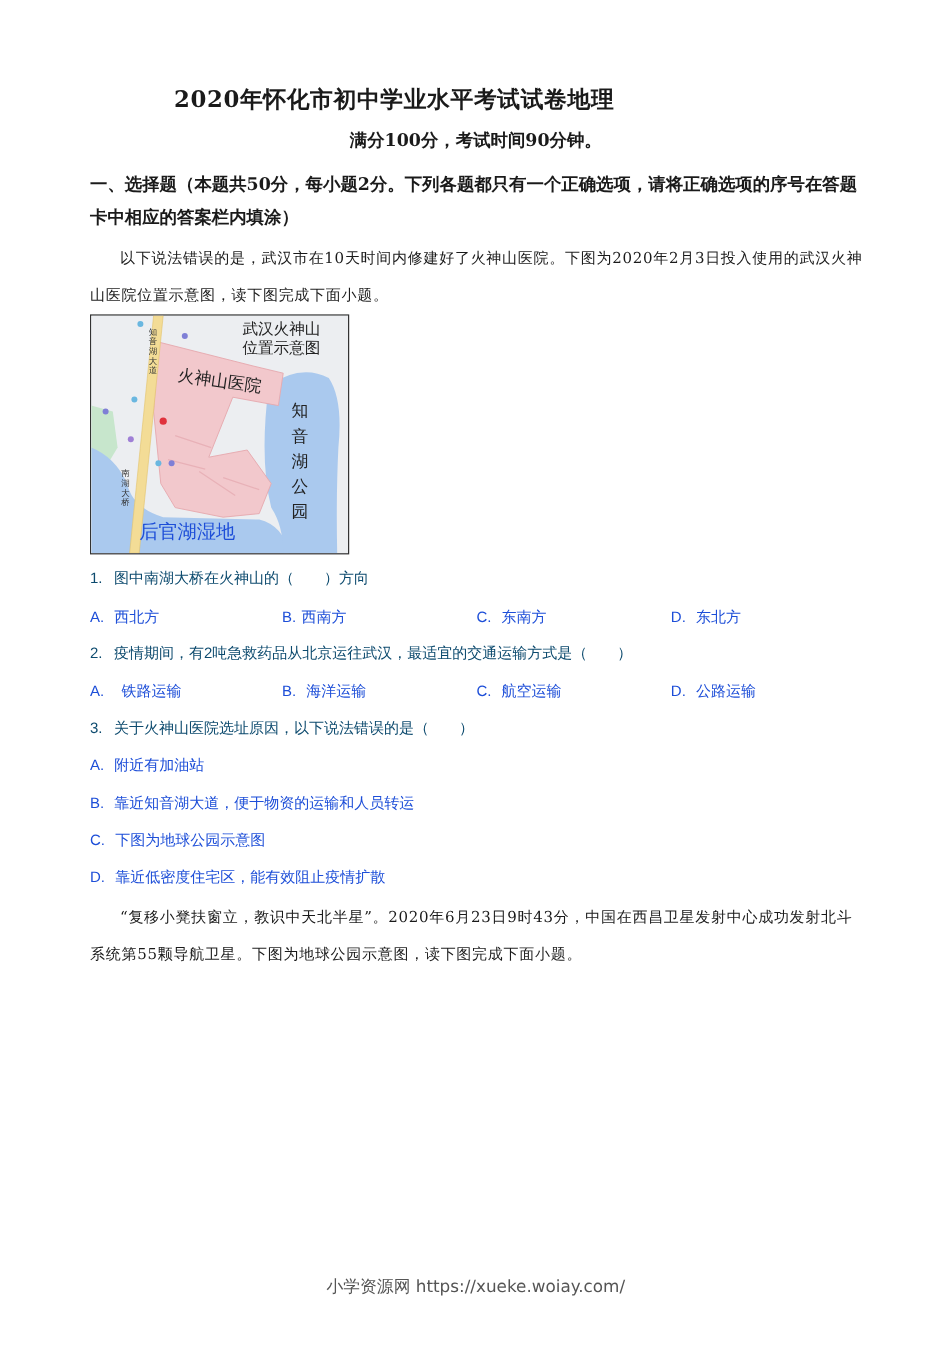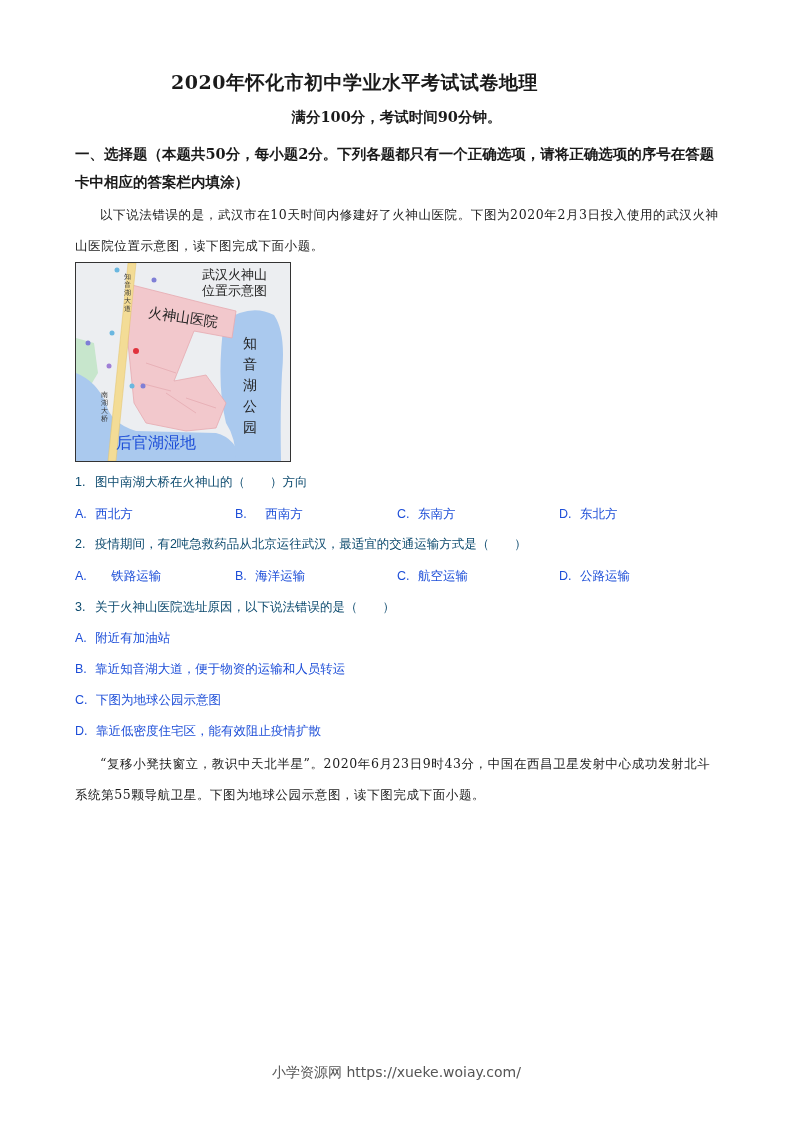--- a/index.html
+++ b/index.html
@@ -3,21 +3,21 @@
   <meta charset="utf-8">
   <style>
     html, body { margin: 0; padding: 0; background: #ffffff; }
     body {
       width: 793px; height: 1122px; position: relative; overflow: hidden;
       font-family: "DejaVu Serif", "Liberation Serif", serif;
       color: #1a1a1a;
     }
     .title {
       position: absolute; top: 70px; left: 0; width: 657px; text-align: center;
-      font-size: 19px; font-weight: bold; letter-spacing: 0.5px; padding-left: 26px;
+      font-size: 19px; font-weight: bold; letter-spacing: 0.5px;
     }
     .subtitle {
       position: absolute; top: 108px; left: 0; width: 793px; text-align: center;
       font-size: 14.5px; font-weight: bold;
     }
     .section {
       position: absolute; top: 140px; left: 75px; width: 650px;
       font-size: 14.5px; font-weight: bold; line-height: 28px;
     }
     .intro {
@@ -106,29 +106,29 @@
     <div>大</div>
     <div>桥</div>
   </div>
 </div>
 
 <div class="q" style="top:474px;">
   <span>1.</span>
   <span style="margin-left:6px;">图中南湖大桥在火神山的（　　）方向</span>
 </div>
 <div class="opt" style="top:506px;left:75px;"><span>A.</span> <span style="margin-left:5px;">西北方</span></div>
-<div class="opt" style="top:506px;left:235px;"><span>B.</span> <span style="margin-left:15px;">西南方</span></div>
+<div class="opt" style="top:506px;left:235px;"><span>B.</span> <span style="margin-left:1px;">西南方</span></div>
 <div class="opt" style="top:506px;left:397px;"><span>C.</span> <span style="margin-left:5px;">东南方</span></div>
 <div class="opt" style="top:506px;left:559px;"><span>D.</span> <span style="margin-left:5px;">东北方</span></div>
 
 <div class="q" style="top:536px;">
   <span>2.</span>
   <span style="margin-left:6px;">疫情期间，有2吨急救药品从北京运往武汉，最适宜的交通运输方式是（　　）</span>
 </div>
-<div class="opt" style="top:568px;left:75px;"><span>A.</span> <span style="margin-left:21px;font-family:Liberation Serif, serif;">铁路运输</span></div>
+<div class="opt" style="top:568px;left:75px;"><span>A.</span> <span style="margin-left:11px;font-family:Liberation Serif, serif;">铁路运输</span></div>
 <div class="opt" style="top:568px;left:235px;"><span>B.</span> <span style="margin-left:5px;">海洋运输</span></div>
 <div class="opt" style="top:568px;left:397px;"><span>C.</span> <span style="margin-left:5px;">航空运输</span></div>
 <div class="opt" style="top:568px;left:559px;"><span>D.</span> <span style="margin-left:5px;">公路运输</span></div>
 
 <div class="q" style="top:599px;">
   <span>3.</span>
   <span style="margin-left:6px;">关于火神山医院选址原因，以下说法错误的是（　　）</span>
 </div>
 <div class="opt" style="top:630px;left:75px;"><span>A.</span> <span style="margin-left:5px;">附近有加油站</span></div>
 <div class="opt" style="top:661px;left:75px;"><span>B.</span> <span style="margin-left:5px;">靠近知音湖大道，便于物资的运输和人员转运</span></div>

